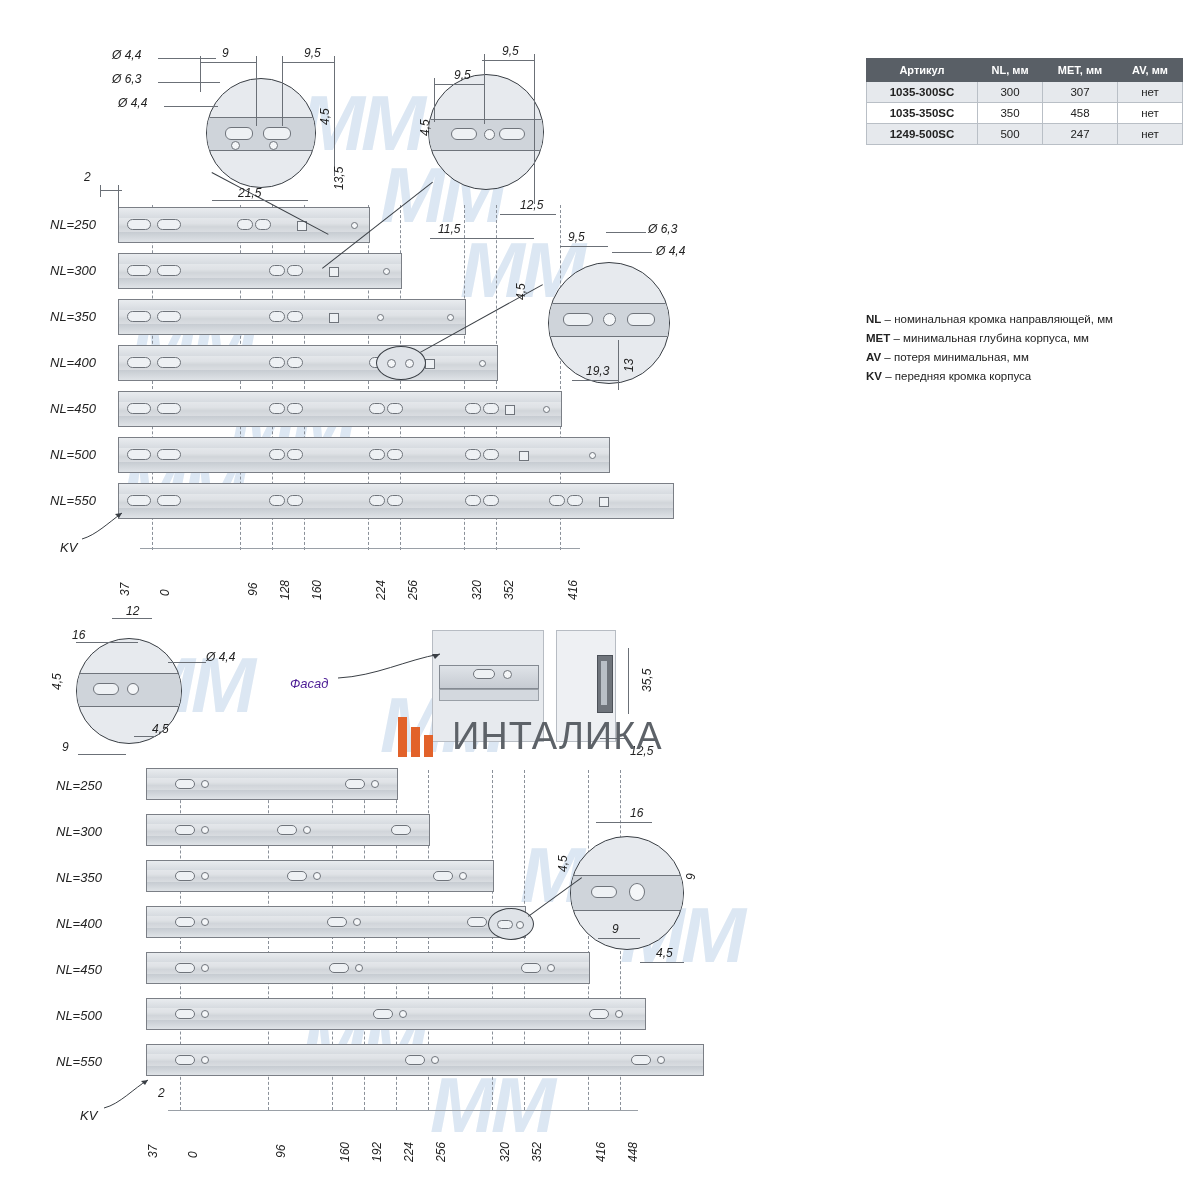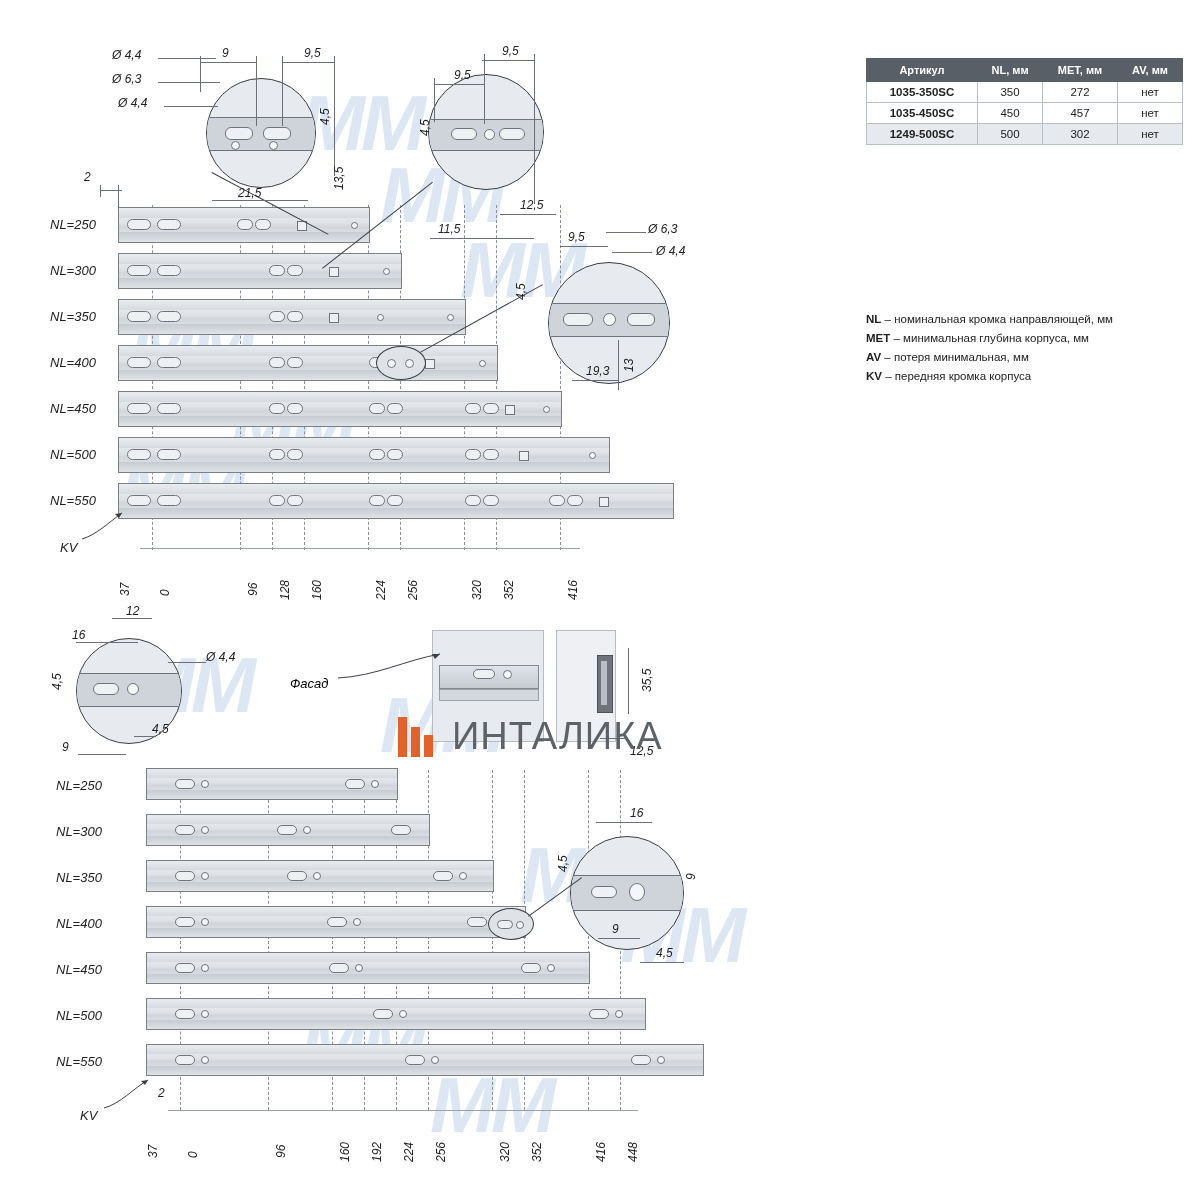--- a/index.html
+++ b/index.html
@@ -21,21 +21,21 @@
     font-style:italic;
     color:#dce7f3;
     font-size:70px;
     letter-spacing:-4px;
     user-select:none;
     pointer-events:none;
     z-index:0;
   }
 
   
-  .lbl{position:absolute;font-size:13px;font-style:italic;color:#000000;white-space:nowrap;}
+  .lbl{position:absolute;font-size:13px;font-style:italic;color:#4c1d95;white-space:nowrap;}
   .dim{position:absolute;font-size:12px;font-style:italic;color:#222;white-space:nowrap;}
   .dimv{position:absolute;font-size:12px;font-style:italic;color:#222;white-space:nowrap;
         transform-origin:0 0;transform:rotate(-90deg);}
   .nl{position:absolute;font-size:13px;font-style:italic;color:#222;white-space:nowrap;}
 
   .rail{position:absolute;border:1px solid #7b7f86;background:linear-gradient(180deg,#e9ecef 0%,#cdd2d8 45%,#b9bfc6 55%,#dfe3e7 100%);}
   .rail .inner{position:absolute;left:0;right:0;top:30%;height:40%;background:rgba(255,255,255,.35);}
   .slot{position:absolute;border:1px solid #6f747b;background:#eef1f4;border-radius:6px;}
   .hole{position:absolute;border:1px solid #6f747b;background:#f4f6f8;border-radius:50%;}
   .sq{position:absolute;border:1px solid #6f747b;background:#eef1f4;}
@@ -84,36 +84,36 @@
   <table id="spec-table">
     <thead>
       <tr>
         <th style="width:98px">Артикул</th>
         <th style="width:52px">NL, мм</th>
         <th style="width:62px">MET, мм</th>
         <th style="width:52px">AV, мм</th>
       </tr>
     </thead>
     <tbody>
+      <tr class="alt">
+        <td class="art">1035-300SC</td>
+        <td>300</td>
+        <td>307</td>
+        <td>нет</td>
+      </tr>
       <tr>
         <td class="art">1035-350SC</td>
         <td>350</td>
-        <td>272</td>
-        <td>нет</td>
-      </tr>
-      <tr>
-        <td class="art">1035-450SC</td>
-        <td>450</td>
-        <td>457</td>
+        <td>458</td>
         <td>нет</td>
       </tr>
       <tr class="alt">
         <td class="art">1249-500SC</td>
         <td>500</td>
-        <td>302</td>
+        <td>247</td>
         <td>нет</td>
       </tr>
     </tbody>
   </table>
 
   <div class="legend">
     <div><b>NL</b><span> – номинальная кромка направляющей, мм</span></div>
     <div><b>MET</b><span> – минимальная глубина корпуса, мм</span></div>
     <div><b>AV</b><span> – потеря минимальная, мм</span></div>
     <div><b>KV</b><span> – передняя кромка корпуса</span></div>

